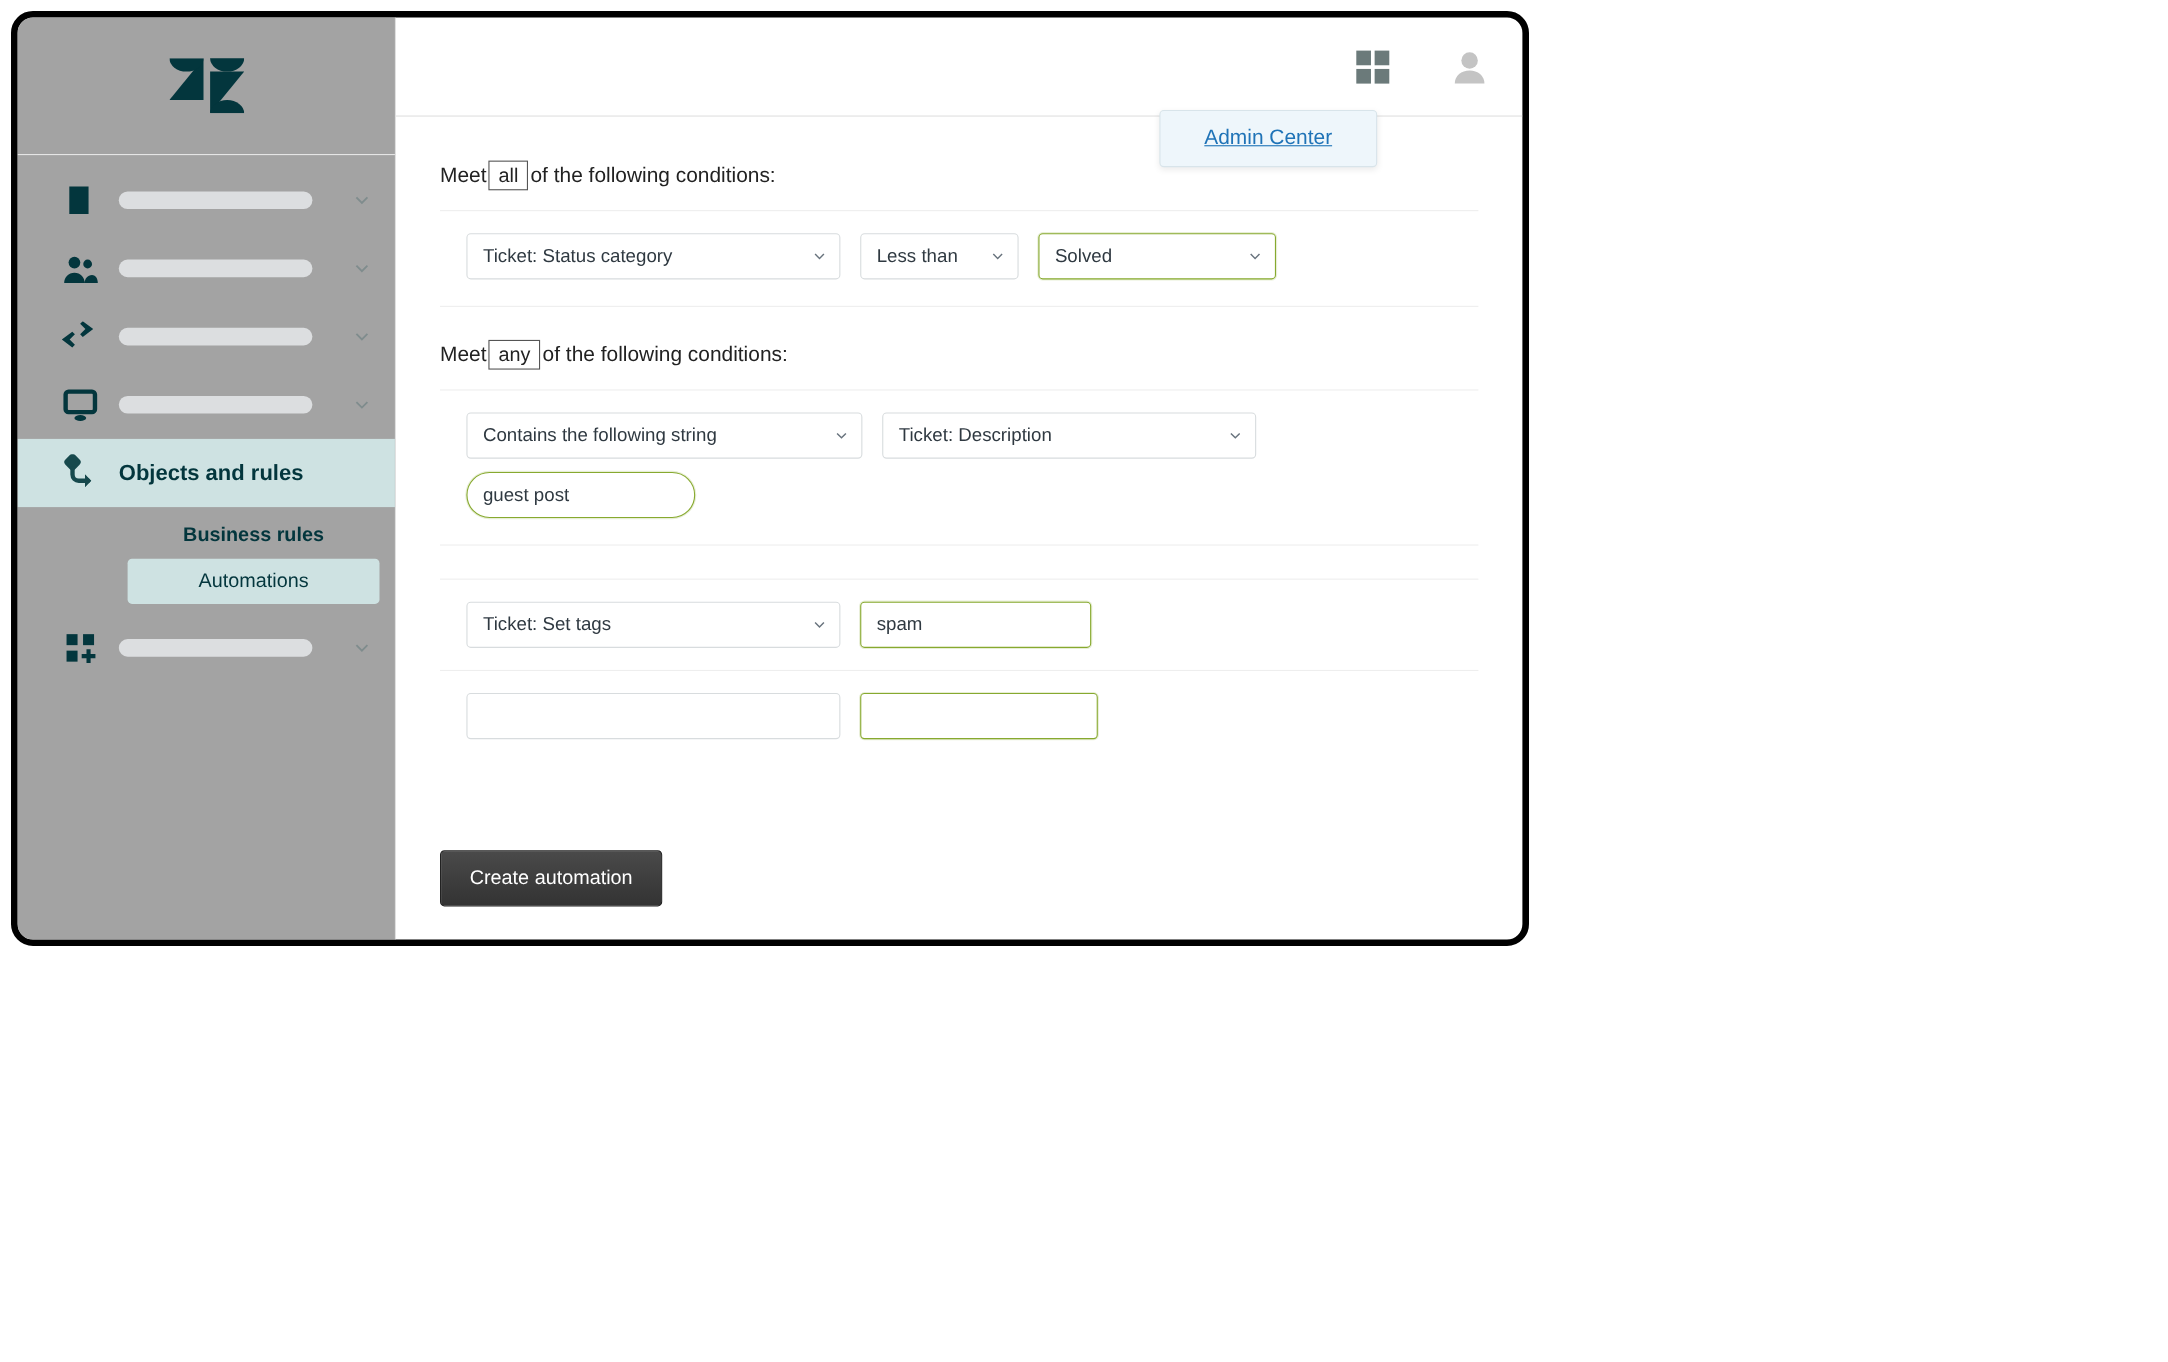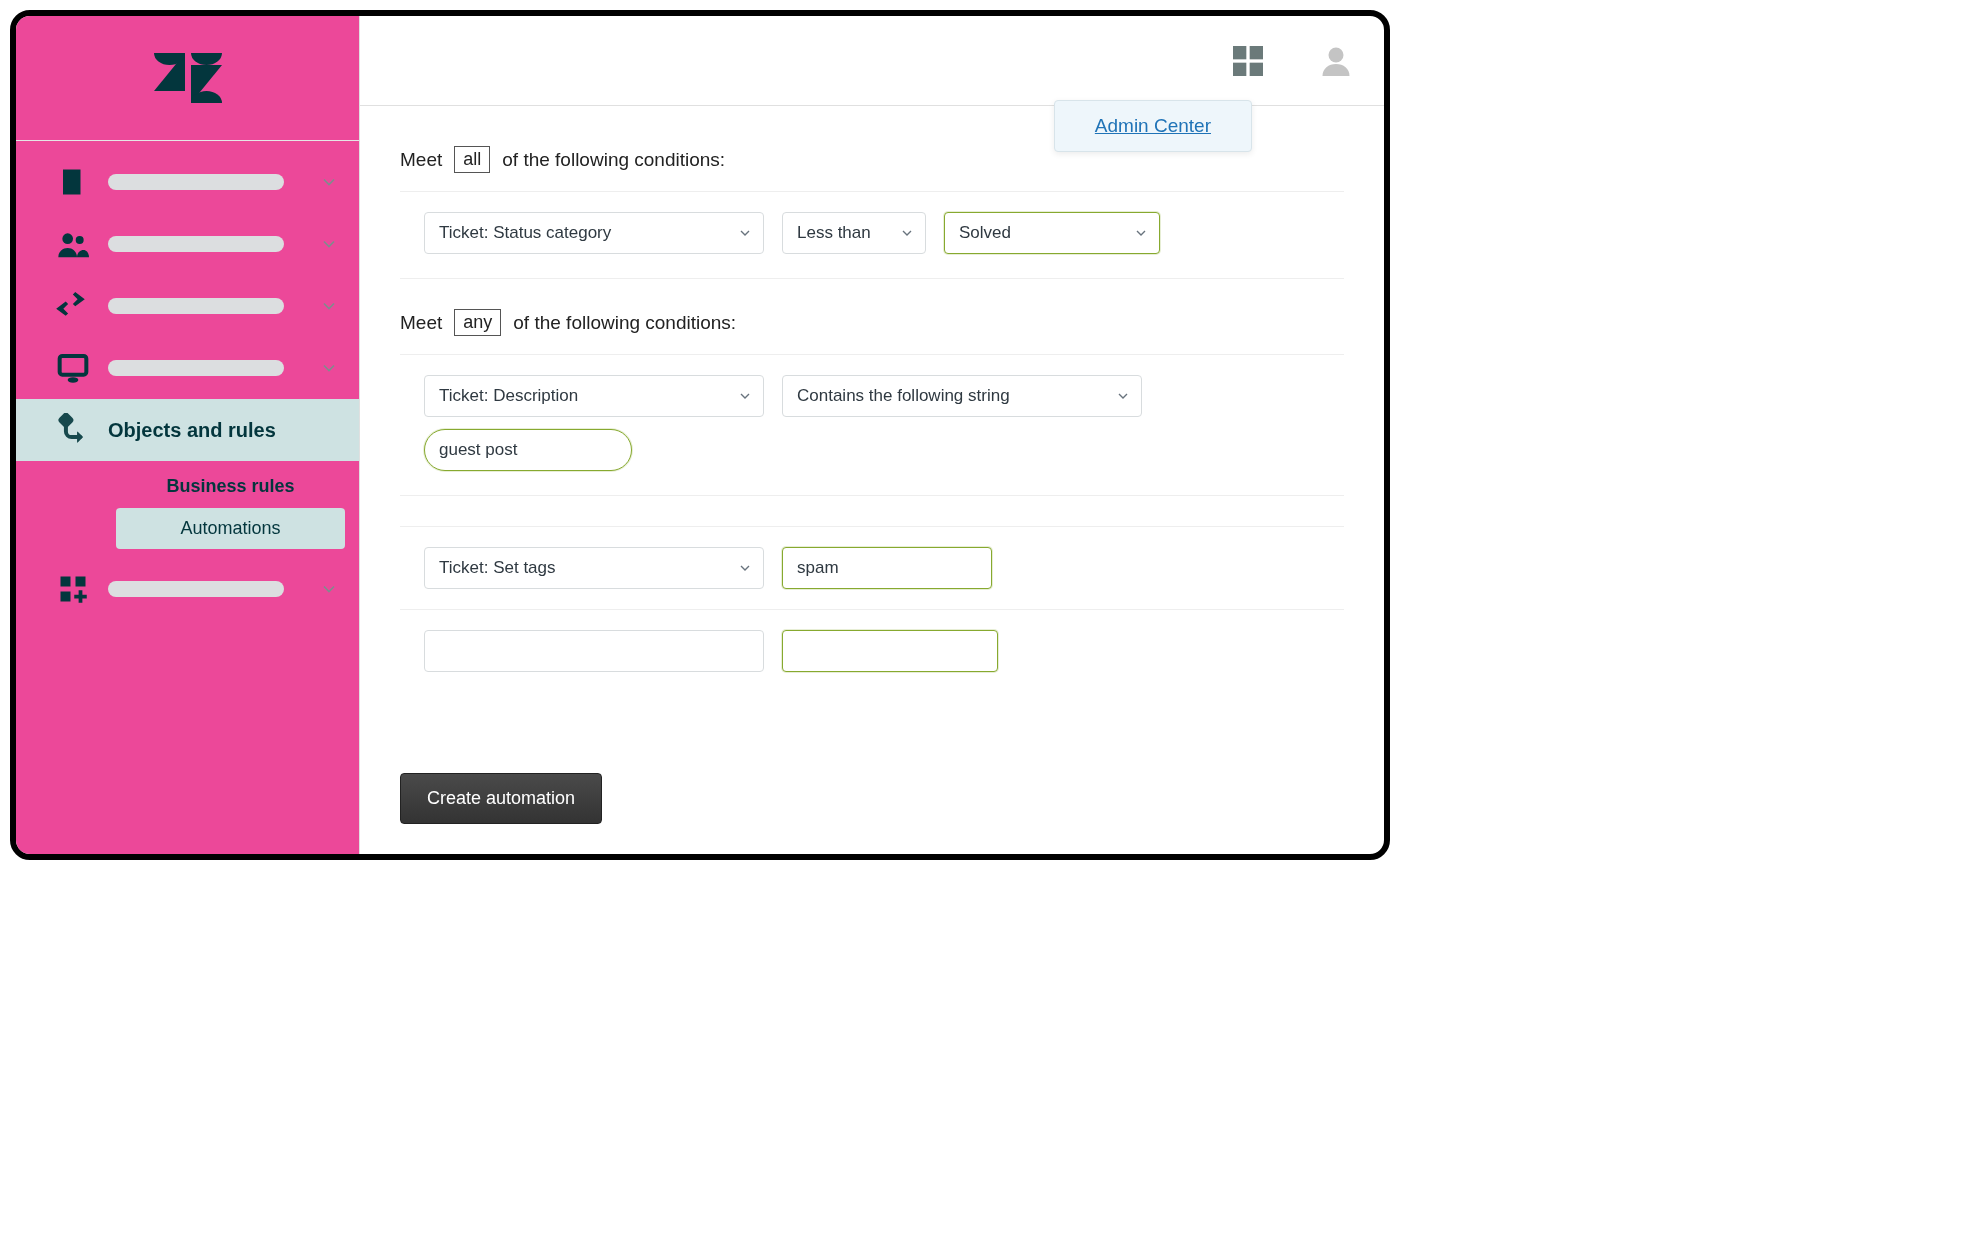--- a/index.html
+++ b/index.html
@@ -1,21 +1,21 @@
 <!DOCTYPE html>
 <html><head>
 <meta charset="utf-8">
 <style>
 * { box-sizing: border-box; margin: 0; padding: 0; }
 body { font-family: -apple-system, BlinkMacSystemFont, "Segoe UI", Helvetica, Arial, sans-serif; background: #fff; }
 
 .app { display: flex; width: 1380px; height: 850px; border: 6px solid #000; border-radius: 20px; overflow: hidden; margin: 10px; background: #fff; }
 
 
-.sidebar { width: 344px; background: #ec4899; border-right: 1px solid #e0e0e0; display: flex; flex-direction: column; }
+.sidebar { width: 344px; background: #a3a3a3; border-right: 1px solid #e0e0e0; display: flex; flex-direction: column; }
 .logo-area { height: 125px; display: flex; align-items: center; justify-content: center; border-bottom: 1px solid #e5e5e5; }
 .logo-svg { width: 68px; height: 50px; }
 
 .nav { padding-top: 10px; }
 .nav-item { display: flex; align-items: center; padding: 14px 20px 14px 40px; cursor: pointer; position: relative; }
 .nav-item.active { background: #cee2e2; }
 .nav-icon { width: 34px; height: 34px; margin-right: 18px; color: #03363d; flex-shrink: 0; display: flex; align-items: center; justify-content: center; }
 .nav-icon.active { color: #17494d; }
 .placeholder-bar { height: 16px; background: #dcdee0; border-radius: 10px; flex: 1; max-width: 176px; }
 .nav-label { font-size: 20px; font-weight: 600; color: #03363d; }
@@ -29,21 +29,21 @@
 .main { flex: 1; display: flex; flex-direction: column; position: relative; }
 .topbar { height: 90px; border-bottom: 1px solid #e0e0e0; display: flex; align-items: center; justify-content: flex-end; padding: 0 30px; gap: 50px; }
 .grid-icon { width: 40px; height: 40px; color: #6b7a7a; }
 .user-icon { width: 36px; height: 36px; color: #c4c4c4; }
 
 .admin-popup { position: absolute; top: 84px; right: 132px; background: #eef6fb; border: 1px solid #d8e4ea; border-radius: 4px; padding: 14px 40px; box-shadow: 0 2px 6px rgba(0,0,0,0.08); }
 .admin-popup a { color: #1f73b7; font-size: 19px; text-decoration: underline; font-weight: 500; }
 
 .content { padding: 40px 40px 30px 40px; flex: 1; overflow-y: auto; }
 
-.section-header { font-size: 19px; color: #222; margin-bottom: 18px; display: flex; align-items: center; gap: 12px; }
+.section-header { font-size: 19px; color: #222; margin-bottom: 18px; display: flex; align-items: center; gap: 2px; }
 .section-header .boxed { border: 1px solid #555; padding: 2px 8px; font-size: 18px; }
 
 .condition-row { display: flex; gap: 18px; padding: 20px 0 20px 24px; border-top: 1px solid #eee; align-items: flex-start; flex-wrap: wrap; }
 .condition-row.first { border-top: 1px solid #eee; }
 
 .select { position: relative; display: flex; align-items: center; border: 1px solid #d8dcde; border-radius: 4px; background: #fff; padding: 0 36px 0 14px; height: 42px; font-size: 17px; color: #2f3941; cursor: pointer; }
 .select .chev { position: absolute; right: 10px; color: #68737d; }
 .select.w340 { width: 340px; }
 .select.w144 { width: 144px; }
 .select.w216 { width: 216px; }
@@ -241,36 +241,36 @@
       <div class="condition-group">
         <div class="section-header">
           <span>Meet</span>
           <span class="boxed">any</span>
           <span>of the following conditions:</span>
         </div>
 
         <div class="condition-row first">
           <div class="condition-col">
             <div style="display:flex; gap:18px;">
+              <div class="select w360">
+                <span>Contains the following string</span>
+                <span class="chev">
+                    <svg width="16" height="16" viewBox="0 0 24 24" fill="none" stroke="currentColor" stroke-width="2">
+                      <polyline points="6 9 12 15 18 9"></polyline>
+                    </svg>
+                  </span>
+              </div>
               <div class="select w340">
                 <span>Ticket: Description</span>
                 <span class="chev">
                     <svg width="16" height="16" viewBox="0 0 24 24" fill="none" stroke="currentColor" stroke-width="2">
                       <polyline points="6 9 12 15 18 9"></polyline>
                     </svg>
                   </span>
               </div>
-              <div class="select w360">
-                <span>Contains the following string</span>
-                <span class="chev">
-                    <svg width="16" height="16" viewBox="0 0 24 24" fill="none" stroke="currentColor" stroke-width="2">
-                      <polyline points="6 9 12 15 18 9"></polyline>
-                    </svg>
-                  </span>
-              </div>
             </div>
             <input class="text-input w208" value="guest post" style="">
           </div>
         </div>
         <div class="section-divider"></div>
       </div>
 
       <div class="condition-group">
 
         <div class="condition-row first">

